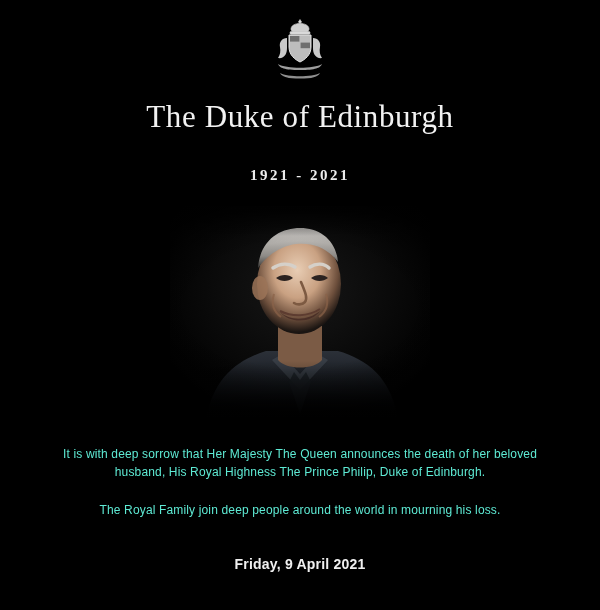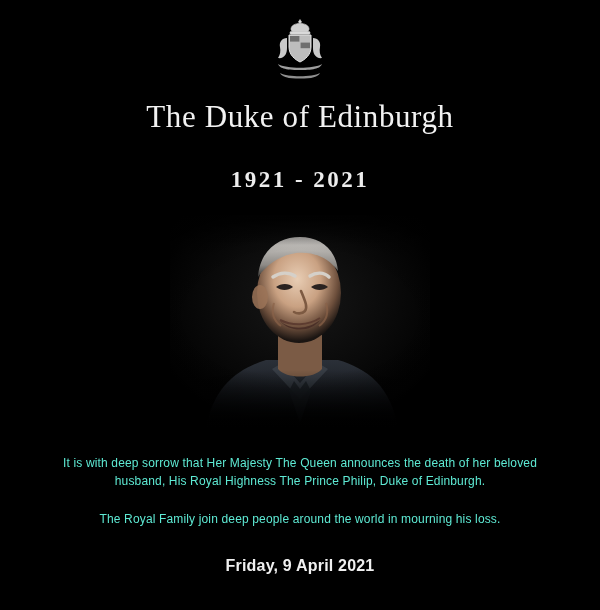--- a/index.html
+++ b/index.html
@@ -45,21 +45,21 @@
     font-size: 31px;
     letter-spacing: 0.6px;
     color: #f2f2f2;
     margin-top: 16px;
     text-align: center;
     font-weight: normal;
     line-height: 1.1;
   }
   .years {
     font-family: "Liberation Serif", serif;
-    font-size: 23px;
+    font-size: 15px;
     font-weight: bold;
     letter-spacing: 2.5px;
     color: #ededed;
     margin-top: 12px;
     text-align: left;
     font-variant: small-caps;
   }
 
   
   .portrait-wrap {
@@ -97,22 +97,22 @@
     font-size: 12px;
     line-height: 1.55;
     color: #5eead4;
     margin: 0 0 19px 0;
     letter-spacing: 0.15px;
   }
   .para:last-of-type {
     margin-bottom: 0;
   }
   .date {
-    margin-top: 28px;
-    font-size: 16px;
+    margin-top: 36px;
+    font-size: 14px;
     font-weight: bold;
     color: #f0f0f0;
     letter-spacing: 0.2px;
     text-align: center;
   }
 </style>
 </head>
 <body>
 
 <div class="page">

